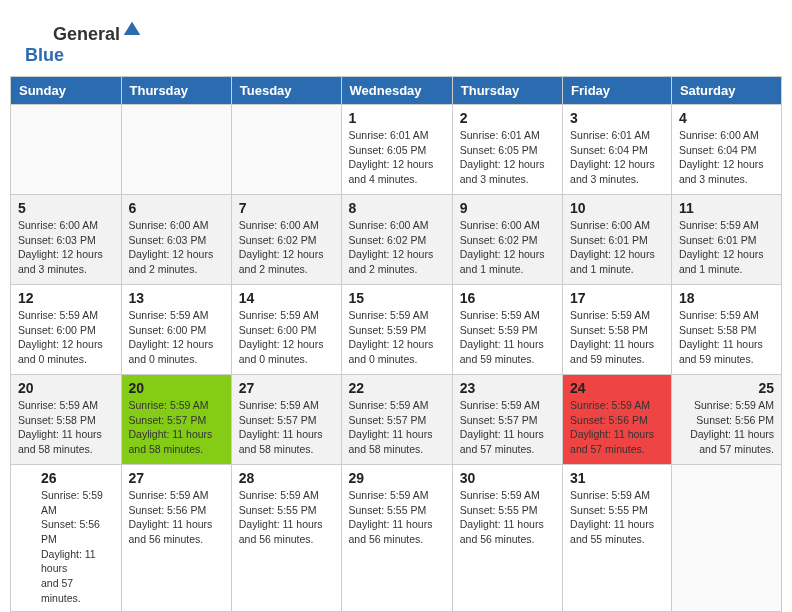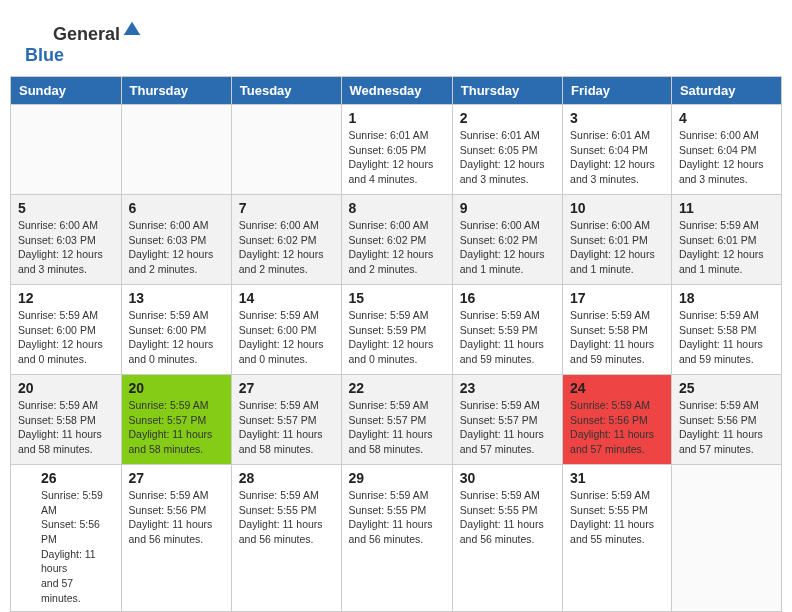--- a/index.html
+++ b/index.html
@@ -285,21 +285,21 @@
 Daylight: 11 hours
 and 57 minutes.</div>
         </td>
         <td style="background: #ef4444;">
           <span class="day-number">24</span>
           <div class="day-info" style="white-space: pre-line;">Sunrise: 5:59 AM
 Sunset: 5:56 PM
 Daylight: 11 hours
 and 57 minutes.</div>
         </td>
-        <td style="background: rgb(242, 242, 242);">
+        <td style="background: rgb(242, 242, 242); text-align: right;">
           <span class="day-number">25</span>
           <div class="day-info" style="white-space: pre-line;">Sunrise: 5:59 AM
 Sunset: 5:56 PM
 Daylight: 11 hours
 and 57 minutes.</div>
         </td>
       </tr>
       <tr>
         <td style="background: rgb(255, 255, 255); padding-left: 30px;">
           <span class="day-number">26</span>

